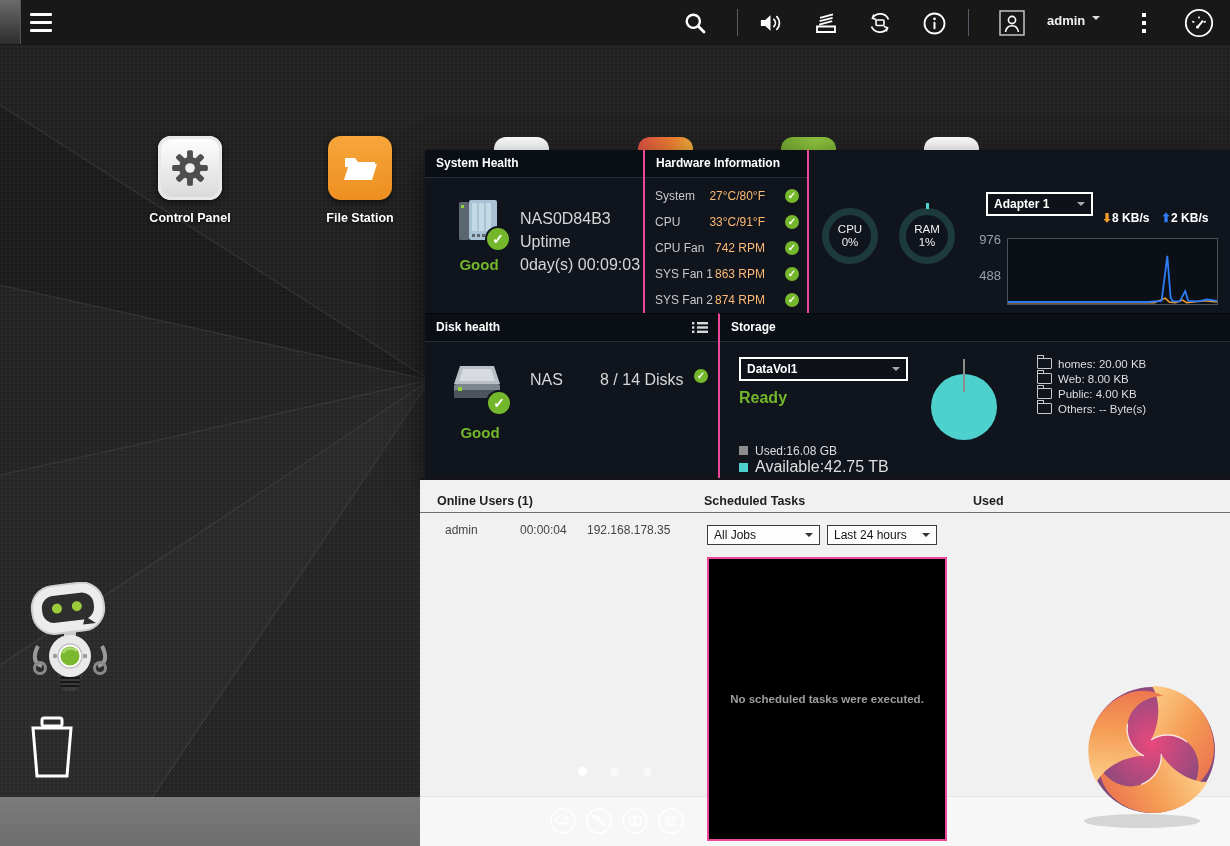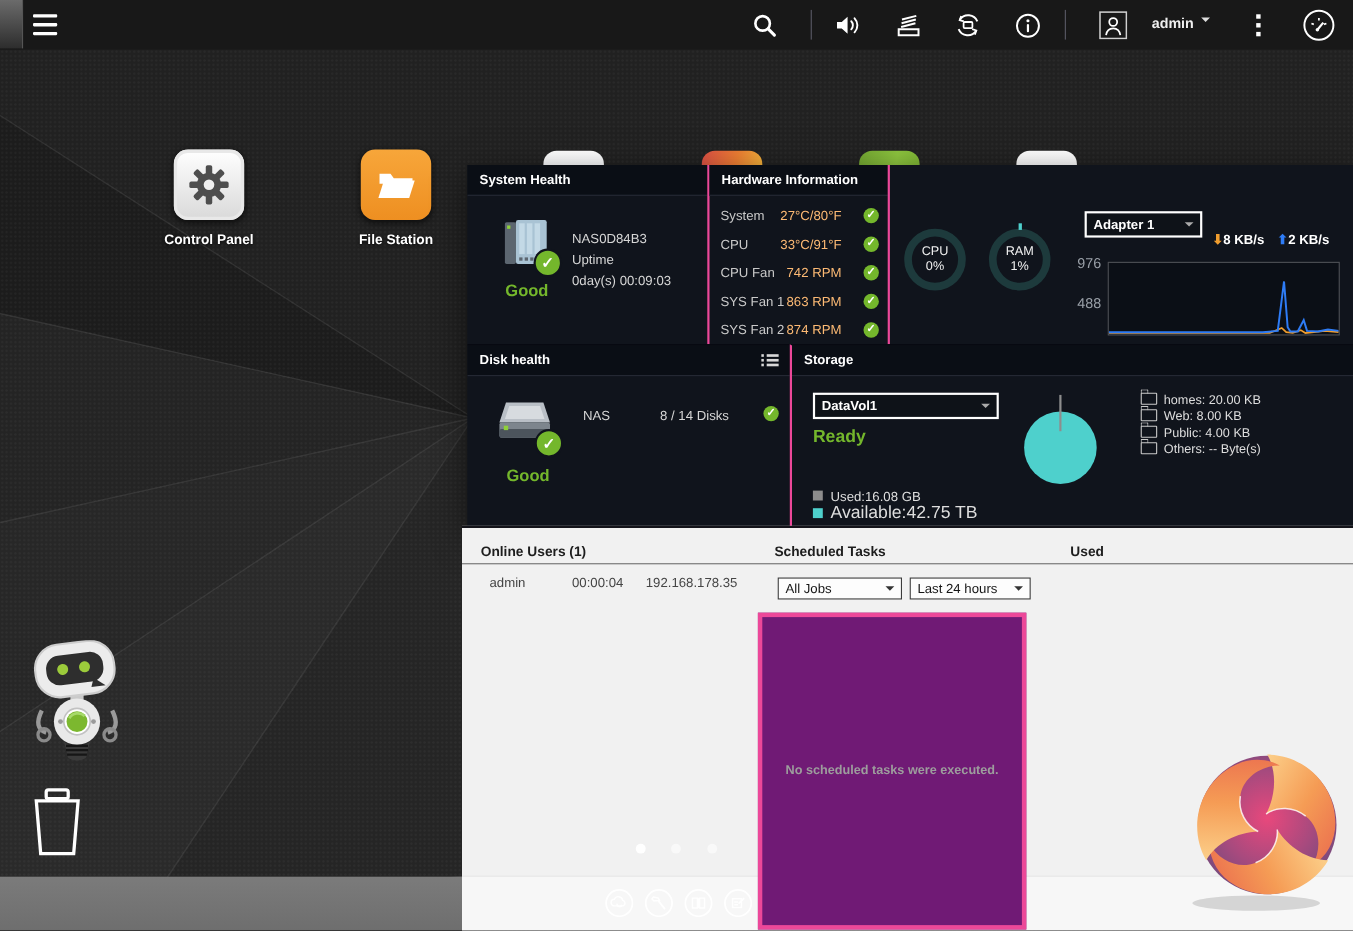--- a/index.html
+++ b/index.html
@@ -47,21 +47,21 @@
      color:#fff;font-size:12px;font-weight:bold;padding-left:11px;position:relative}
   .bl{border-left:2px solid #ec4899}
   .bt{border-top:1px solid #05070d}
   .chk{display:inline-block;width:14px;height:14px;border-radius:50%;background:var(--green);
      color:#fff;font-size:10px;line-height:14px;text-align:center;font-weight:bold}
   .chk::after{content:"✓"}
   .badge-big{width:22px;height:22px;border-radius:50%;background:var(--green);
      border:2px solid #10141c;color:#fff;font-size:14px;line-height:22px;text-align:center;font-weight:bold}
   .badge-big::after{content:"✓"}
   .good{color:var(--green);font-size:15px;font-weight:bold}
-  .sh-line{color:#d6d6d6;font-size:12px}
+  .sh-line{color:#d6d6d6;font-size:16px}
   .hw-row{display:flex;align-items:center;height:26px;padding:0 10px;font-size:12px}
   .hw-row .lb{color:#c9c9c9}
   .hw-row .vl{margin-left:auto;color:#fdba74;margin-right:20px}
   .gauge{width:56px;height:56px;border-radius:50%;border:7px solid #1d3a3c;box-sizing:border-box;
      display:flex;flex-direction:column;align-items:center;justify-content:center;
      color:#f0f0f0;font-size:11.5px;line-height:13px;position:absolute}
   .ddl-dark{background:#0e1218;border:2px solid #fff;color:#fff;font-size:12px;font-weight:bold;
      height:20px;line-height:18px;padding:0 6px;display:flex;align-items:center;cursor:pointer}
   .caret-g{margin-left:auto;width:0;height:0;border:4px solid transparent;border-top-color:#aaa;
      transform:translateY(2px)}
@@ -80,22 +80,22 @@
   
   #widgets{left:420px;top:478px;width:810px;height:368px;background:#f1f1f1;z-index:6;
      border-top:2px solid #14141a;box-sizing:border-box}
   .w-title{color:#1d1d1d;font-size:12.5px;font-weight:bold}
   #w-rule{left:0;top:32px;width:810px;height:1px;background:#6f6f6f}
   .ou-txt{color:#454545;font-size:12px}
   .ddl-light{background:#fdfdfd;border:1px solid #3c3c3c;color:#151515;font-size:12px;
      height:20px;padding:0 6px;display:flex;align-items:center;box-sizing:border-box;cursor:pointer}
   .caret-d{margin-left:auto;width:0;height:0;border:4px solid transparent;border-top-color:#333;
      transform:translateY(2px)}
-  #sched-box{left:269px;top:77px;width:236px;height:280px;border:4px solid #ec4899;
-     background:#701a75;display:flex;align-items:center;justify-content:center;z-index:3}
+  #sched-box{left:287px;top:77px;width:236px;height:280px;border:2px solid #ec4899;
+     background:#000000;display:flex;align-items:center;justify-content:center;z-index:3}
   #sched-box span{color:#9d9d9d;font-size:11.5px;font-weight:bold;text-align:center}
   .dot{width:9px;height:9px;border-radius:50%;top:287px;cursor:pointer}
   #w-footer{left:0;bottom:0;width:810px;height:49px;background:#f7f7f7;border-top:1px solid #e4e4e4;z-index:1}
   .f-circ{top:11px;width:26px;height:26px;cursor:pointer}
 
   svg{display:block}
 </style>
 </head>
 <body>
 

